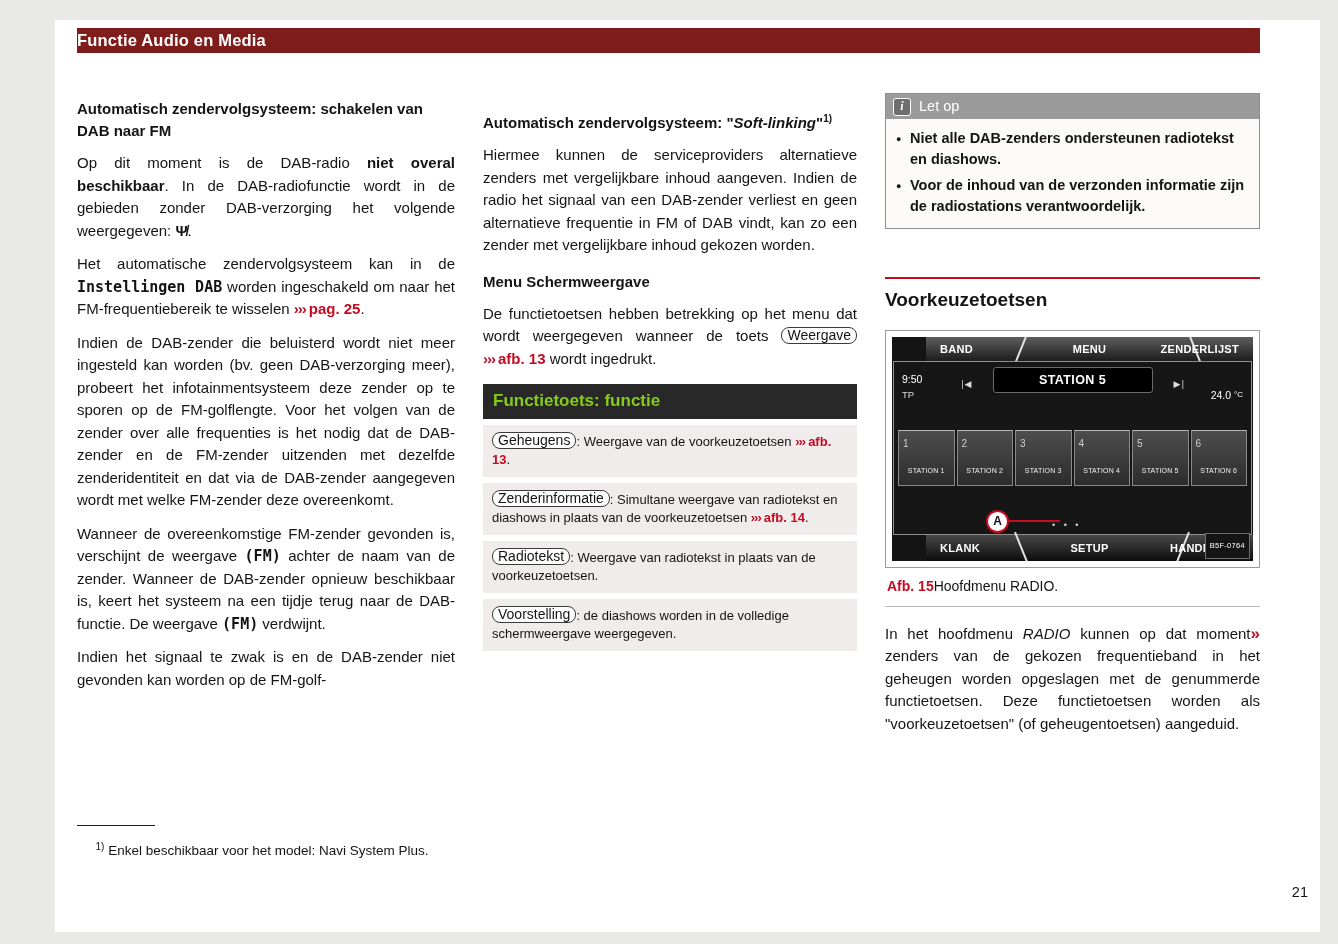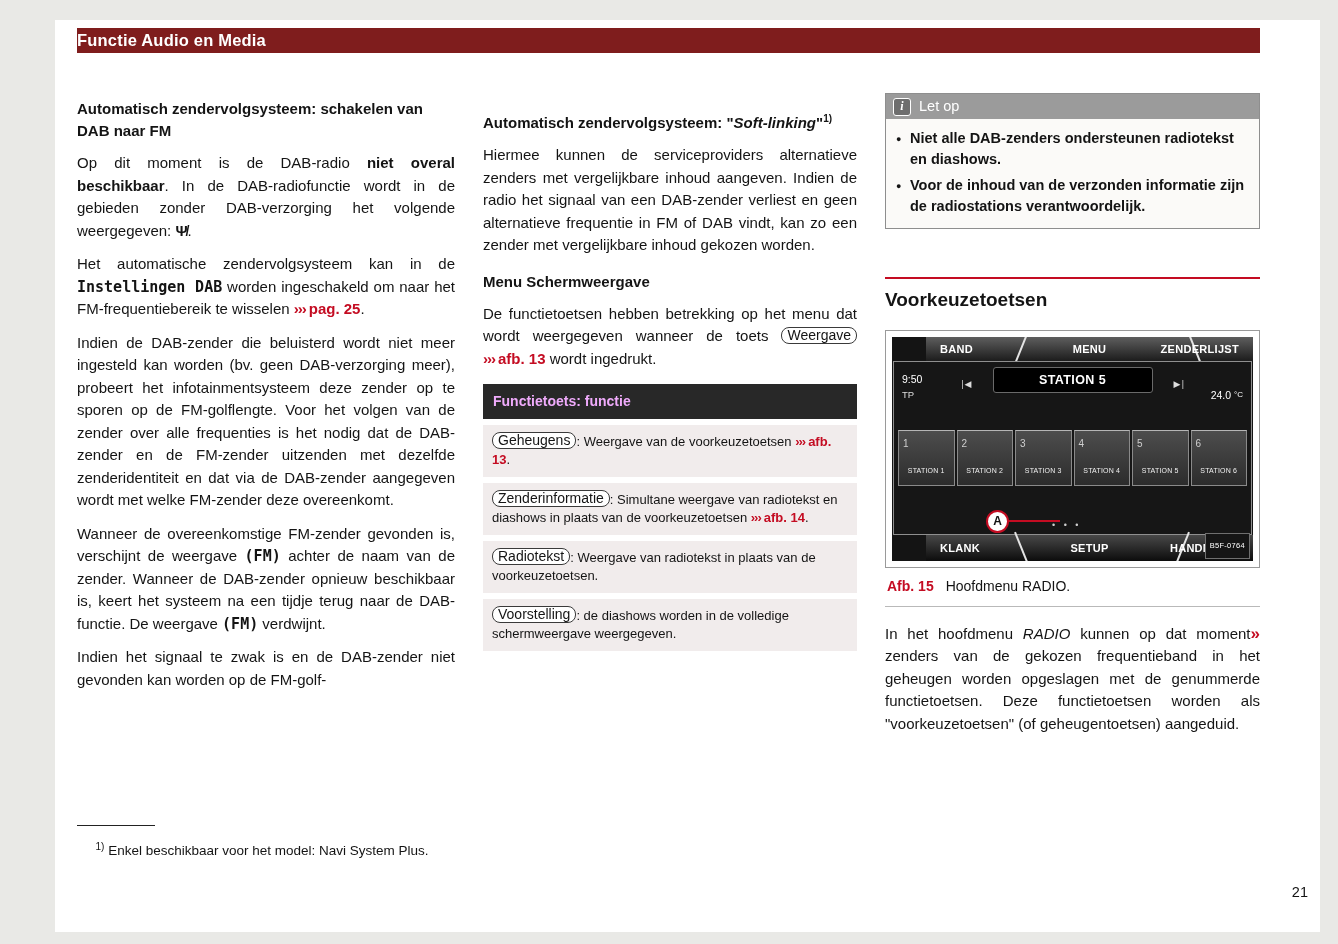--- a/index.html
+++ b/index.html
@@ -35,21 +35,21 @@
     display:inline-block;font-size:14px;line-height:14px;padding:0 5px 1px;
     border:1px solid #3a3a3a;border-radius:8px;background:#fff;white-space:nowrap;
     vertical-align:1px;
   }
   .glyph-icon{font-weight:bold;}
   sup{font-size:10px;line-height:0;}
 
   
   .ftable{margin-top:14px;text-align:left;}
   .ftable-header{
-    background:#282828;color:#f0abfc;font-weight:bold;font-size:14px;
+    background:#282828;color:#84cc16;font-weight:bold;font-size:17px;
     padding:6px 10px;
   }
   .frow{
     background:#f1ecec;margin-top:6px;padding:7px 9px;
     font-size:13px;line-height:18.5px;
   }
 
   
   .note{border:1px solid #8e8e8e;background:#fbfaf8;text-align:left;}
   .note-header{background:#9b9b9b;height:25px;display:flex;align-items:center;gap:8px;padding:0 7px;}
@@ -109,21 +109,21 @@
   .dots{position:absolute;left:158px;top:152px;color:#cfcfcf;font-size:9px;letter-spacing:3px;z-index:2;}
   .callout-line{position:absolute;left:110px;top:158px;width:56px;height:2px;background:#c40c22;z-index:1;}
   .callout{
     position:absolute;left:92px;top:148px;width:19px;height:19px;border:2px solid #c40c22;border-radius:50%;
     background:#fff;color:#111;font-weight:bold;font-size:12px;display:flex;align-items:center;justify-content:center;z-index:3;
   }
   .fig-code{
     position:absolute;right:3px;bottom:2px;z-index:4;background:#151515;color:#fff;
     font-size:7.5px;letter-spacing:.3px;padding:1px 4px;border:1px solid #6f6f6f;
   }
-  .caption{display:flex;gap:12px;padding:7px 2px 8px;border-bottom:1px solid #b9b9b9;font-size:14px;text-align:left;}
+  .caption{display:flex;padding:7px 2px 8px;border-bottom:1px solid #b9b9b9;font-size:14px;text-align:left;}
   .cap-label{color:#c40c22;font-weight:bold;}
   .col3 .after-fig{margin-top:16px;}
   .cont-mark{float:right;color:#c40c22;font-weight:bold;font-size:17px;line-height:22px;}
 
   .footnote{position:absolute;left:22px;top:805px;width:370px;font-size:13.5px;line-height:20px;text-align:center;}
   .footnote-rule{width:78px;border-top:1.5px solid #222;margin-bottom:15px;}
   .page-num{position:absolute;right:12px;top:864px;font-size:14.5px;}
 </style>
 </head>
 <body>

